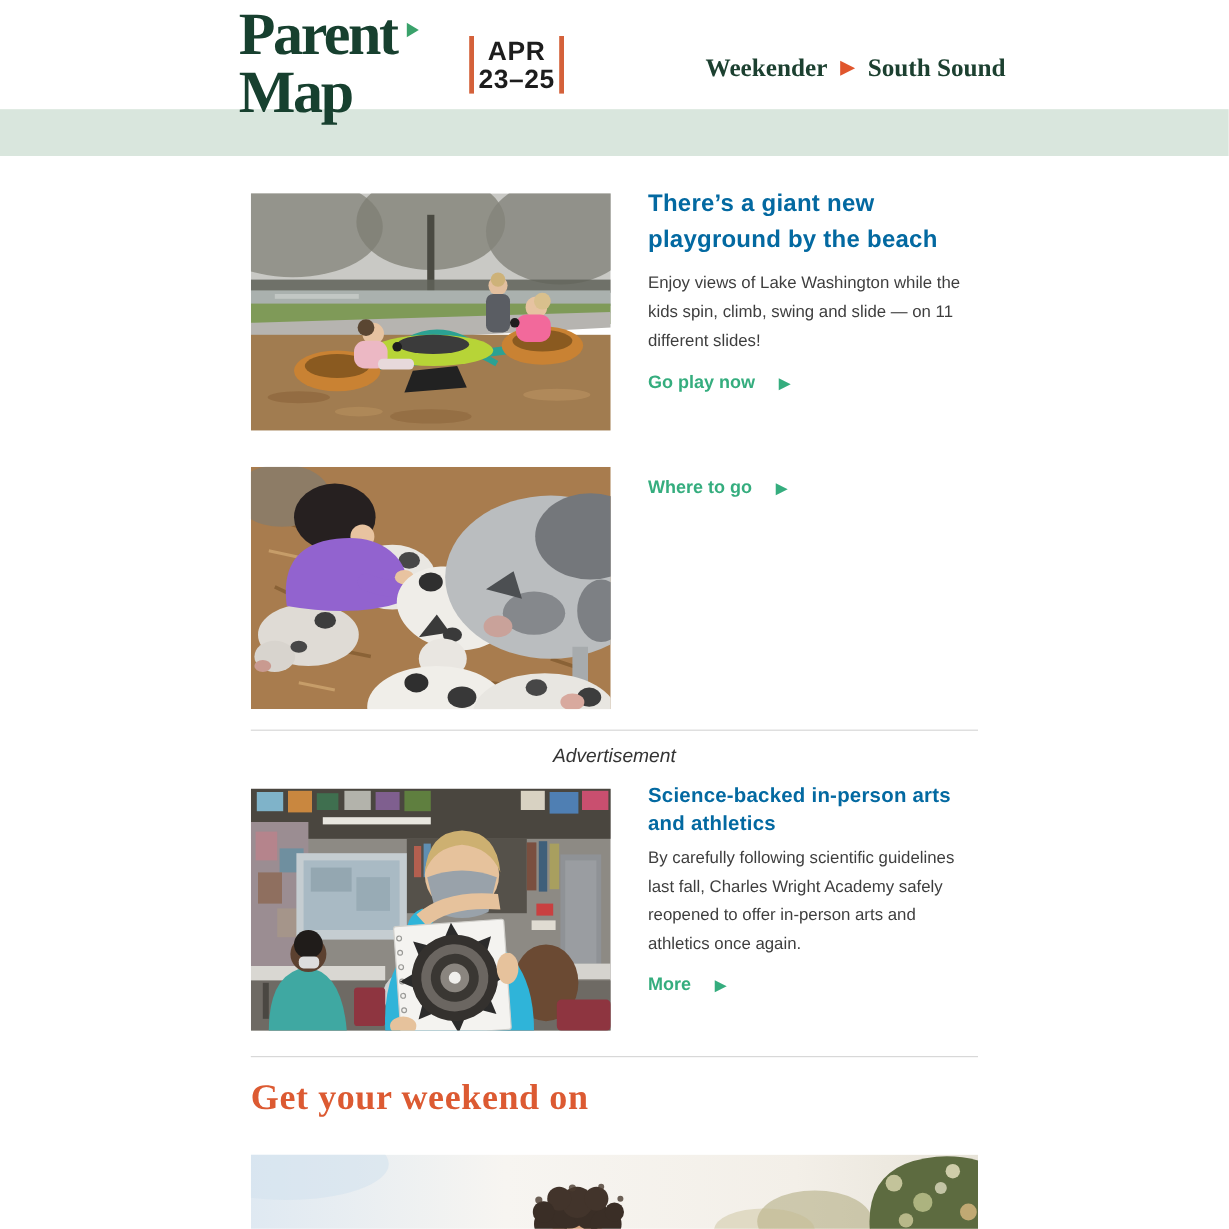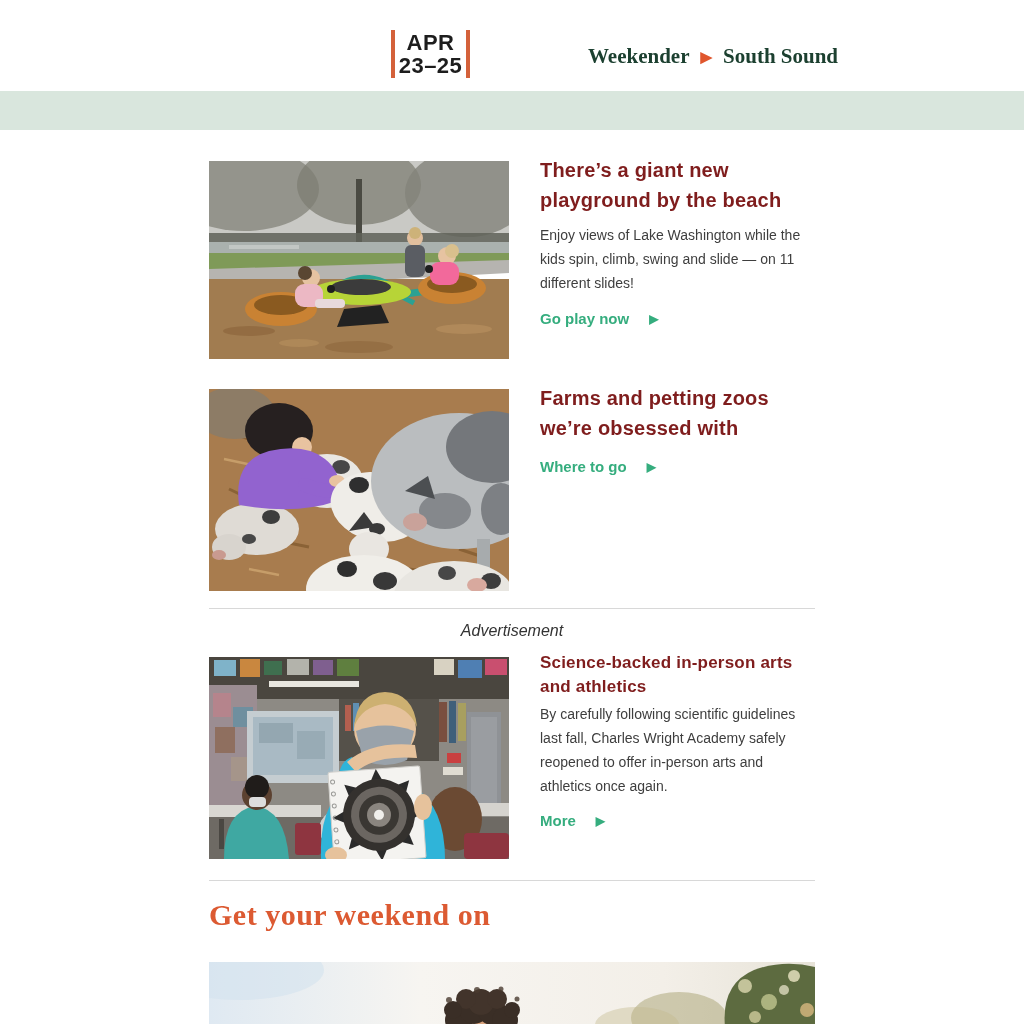--- a/index.html
+++ b/index.html
@@ -44,21 +44,21 @@
   .row { display:flex; gap:31px; }
   .row-1 { margin-top:31px; }
   .row-2 { margin-top:30px; }
   .row-ad { margin-top:17px; }
   .photo { display:block; width:300px; flex:0 0 300px; overflow:hidden; cursor:pointer; }
   .photo svg { display:block; width:100%; height:100%; }
   .h-198 { height:198px; } .h-202 { height:202px; }
   .text-col { flex:1; min-width:0; margin-top:-6px; padding-right:2px; }
   .article-title {
     margin:0 0 8px; font-size:20px; line-height:30px; font-weight:bold;
-    color:#7f1d1d; letter-spacing:.2px; cursor:pointer;
+    color:#0369a1; letter-spacing:.2px; cursor:pointer;
   }
   .ad-title { font-size:17px; line-height:24px; margin:0 0 3px; }
   .article-body { margin:0; font-size:14px; line-height:24px; color:#3e3e3e; }
   .cta {
     margin-top:15px; display:flex; align-items:center; gap:20px;
     font-size:15px; font-weight:bold; color:#35ad7e; cursor:pointer;
   }
   .cta-ad { margin-top:14px; }
   .cta .cta-arrow { font-size:12px; line-height:1; padding-top:1px; }
 
@@ -76,20 +76,25 @@
   }
   .hero-photo { display:block; width:100%; height:65px; margin-top:27px; overflow:hidden; cursor:pointer; }
   .hero-photo svg { display:block; width:100%; height:100%; }
 </style>
 </head>
 <body>
 
 <div class="header">
   <div class="band"></div>
 
+  <div class="logo">
+    <span class="logo-line">Parent</span>
+    <span class="logo-line">Map</span>
+    <span class="leaf"></span>
+  </div>
 
   <div class="date-badge">
     <span class="date-bar"></span>
     <span class="date-text">
       <span>APR</span><br>
       <span>23–25</span>
     </span>
     <span class="date-bar"></span>
   </div>
 
@@ -193,21 +198,20 @@
         <ellipse cx="155" cy="200" rx="58" ry="34" fill="#f0eee9"></ellipse>
         <ellipse cx="138" cy="180" rx="10" ry="8" fill="#2f2f2f"></ellipse>
         <ellipse cx="176" cy="192" rx="12" ry="9" fill="#383838"></ellipse>
         <ellipse cx="245" cy="206" rx="60" ry="34" fill="#e8e6e1"></ellipse>
         <ellipse cx="238" cy="184" rx="9" ry="7" fill="#474747"></ellipse>
         <ellipse cx="282" cy="192" rx="10" ry="8" fill="#3d3d3d"></ellipse>
         <ellipse cx="268" cy="196" rx="10" ry="7" fill="#d8a99e"></ellipse>
       </svg>
     </a>
     <div class="text-col">
-      <h2 class="article-title">Farms and petting zoos we’re obsessed with</h2>
       <div class="cta">
         <span>Where to go</span>
         <span class="cta-arrow">▶</span>
       </div>
     </div>
   </div>
 
   <hr class="divider divider-1">
   <div class="ad-label">Advertisement</div>
 

